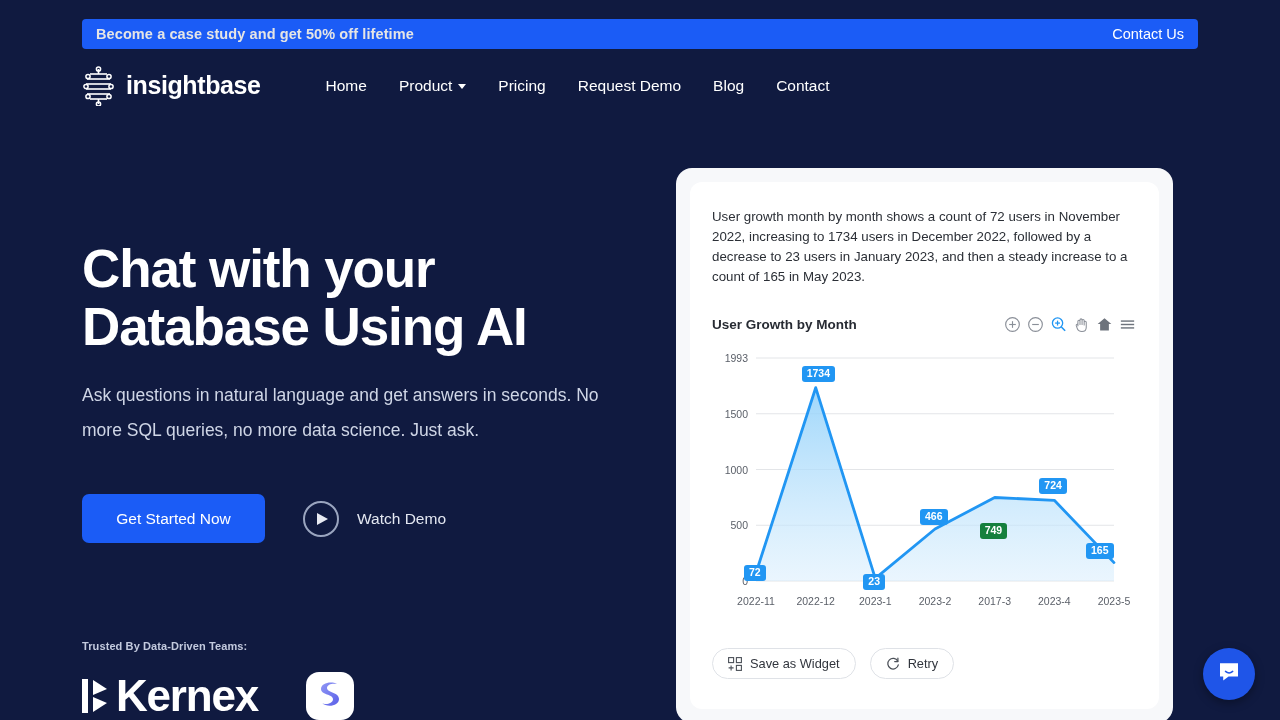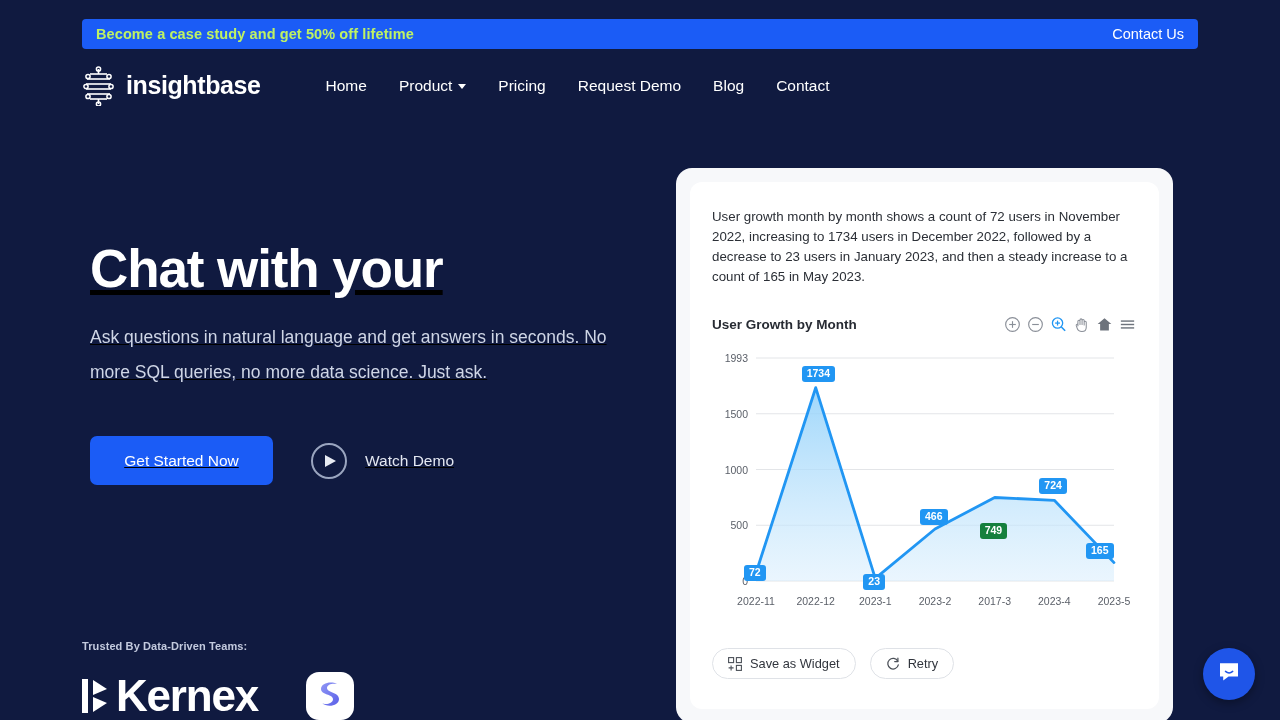--- a/index.html
+++ b/index.html
@@ -14,21 +14,21 @@
   
   .banner {
     position: absolute; left: 82px; top: 19px;
     width: 1116px; height: 30px;
     background: #1b5cf6;
     border-radius: 4px;
     display: flex; align-items: center; justify-content: space-between;
     padding: 0 14px;
   }
   .banner-text {
-    color: #bef264; font-size: 14.5px; font-weight: 700;
+    color: #e5e5e5; font-size: 14.5px; font-weight: 700;
     letter-spacing: .1px;
   }
   .banner-link {
     color: #ffffff; font-size: 14.5px; font-weight: 400;
     text-decoration: none; cursor: pointer;
   }
 
   
   .nav {
     position: absolute; left: 82px; top: 59px;
@@ -67,21 +67,21 @@
   .btn-getstarted {
     width: 146px; height: 53px;
     background: #1b5cf6; border: none; border-radius: 7px;
     color: #ffffff; font-size: 15.5px; font-family: inherit;
     cursor: pointer;
     display: flex; align-items: center; justify-content: center;
   }
 
   
   .hero {
-    position: absolute; left: 90px; top: 240px; width: 580px; text-decoration: underline;
+    position: absolute; left: 82px; top: 240px; width: 580px;
   }
   .hero-title {
     color: #ffffff;
     font-size: 53px; font-weight: 800; line-height: 58px;
     letter-spacing: -1.1px;
   }
   .hero-sub {
     margin-top: 22px;
     color: #cfd6e6; font-size: 17.5px; line-height: 35px;
     max-width: 555px; font-weight: 400;
@@ -260,20 +260,21 @@
       <span class="nav-link">
         <span>Contact</span>
       </span>
     </div>
 
   </div>
 
   <div class="hero">
     <h1 class="hero-title">
       <span>Chat with your</span><br>
+      <span>Database Using AI</span>
     </h1>
     <p class="hero-sub">Ask questions in natural language and get answers in seconds. No more SQL queries, no more data science. Just ask.</p>
     <div class="hero-actions">
       <button class="btn-primary">Get Started Now</button>
       <div class="watch">
         <span class="play-ring">
             <i class="play-tri"></i>
           </span>
         <span class="watch-label">Watch Demo</span>
       </div>

